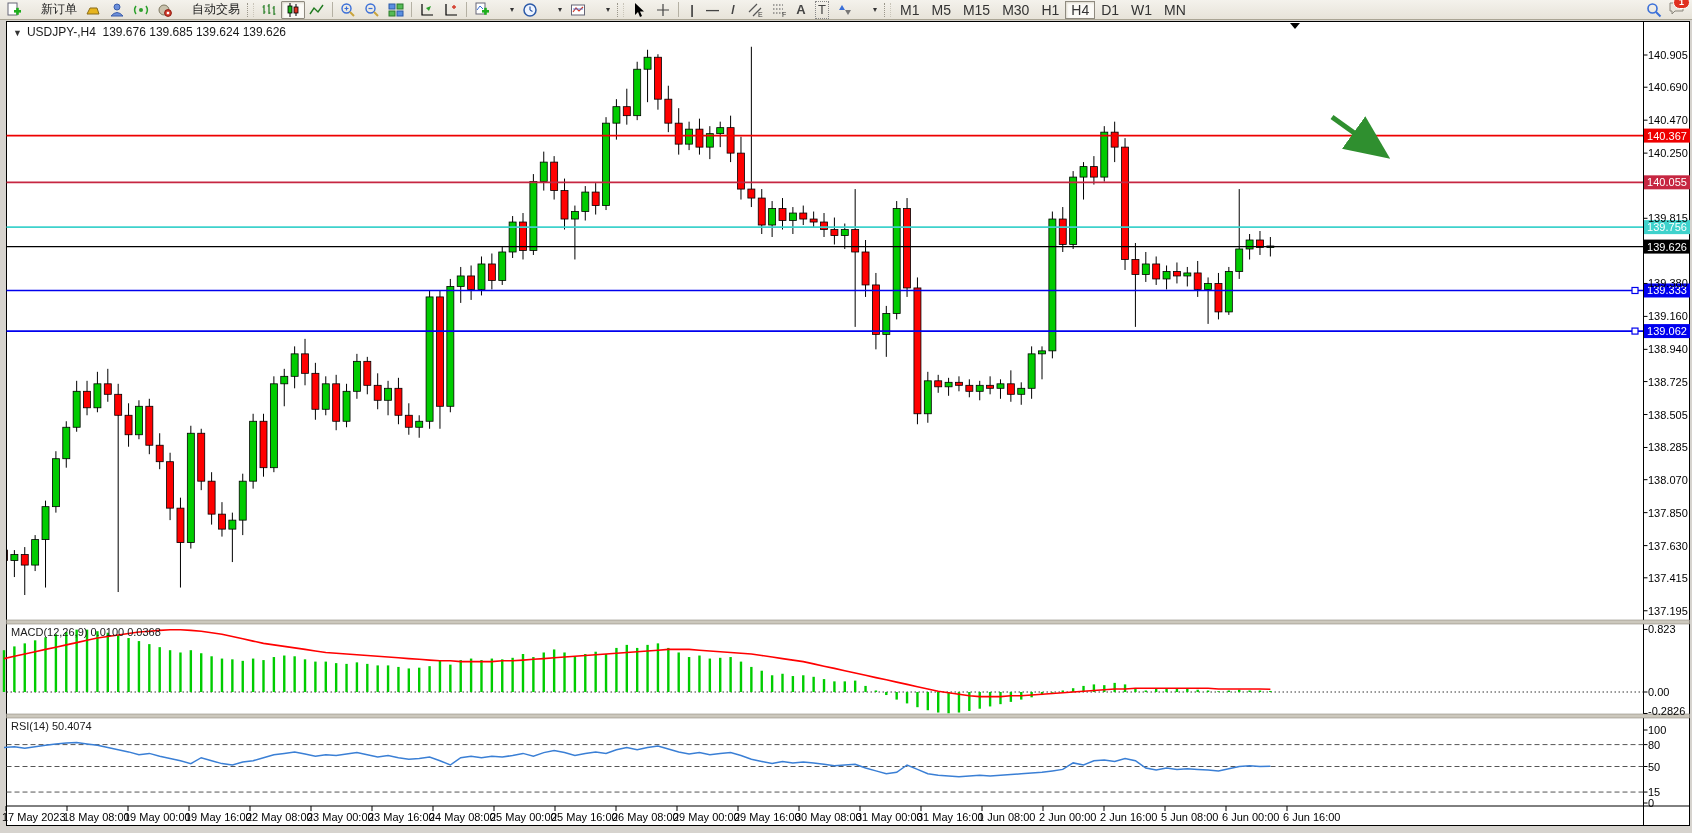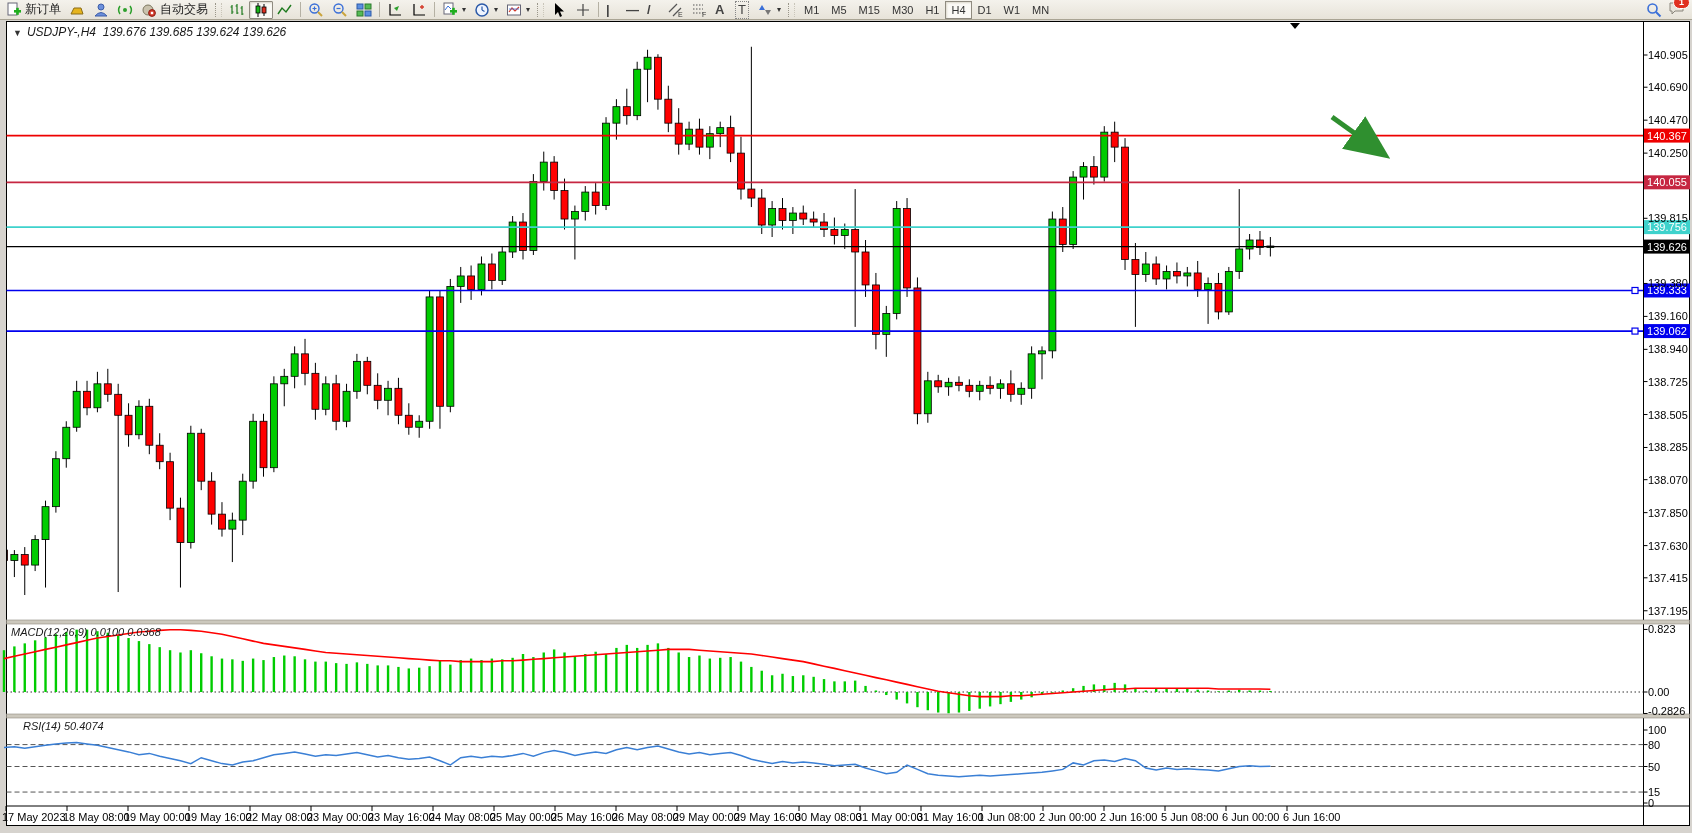--- a/index.html
+++ b/index.html
@@ -10,45 +10,45 @@
   }
   
   .toolbar{
     position:absolute;left:0;top:0;width:1692px;height:20px;
     background:linear-gradient(#f4f2ec,#e7e3d9);
     border-bottom:1px solid #a9a494;
     display:flex;align-items:center;padding:0 2px;box-sizing:border-box;
     font-size:12px;color:#222;white-space:nowrap;
   }
   .btn{
-    height:18px;min-width:20px;display:inline-flex;align-items:center;
-    gap:3px;padding:0 3px;border:1px solid transparent;border-radius:1px;box-sizing:border-box;
+    height:18px;min-width:20px;display:inline-flex;align-items:center;justify-content:center;
+    gap:19px;padding:0 3px;border:1px solid transparent;border-radius:1px;box-sizing:border-box;
   }
   .btn.pressed{background:#fbfaf6;border:1px solid #8f8b80;box-shadow:inset 1px 1px 2px #d8d4c8;}
   .grip{width:5px;height:14px;margin:0 3px;border-left:1px dotted #9a968a;border-right:1px dotted #c9c5b9;}
   .sep{width:1px;height:15px;background:#b5b1a4;margin:0 3px;}
   .i{width:16px;height:16px;display:inline-block;line-height:0;}
   .glyph{font-size:13px;color:#444;font-weight:bold;line-height:16px;}
   .dd{font-size:8px;color:#333;margin-left:1px;}
-  .tf{height:16px;padding:0 5px;font-size:11px;color:#333;display:inline-flex;align-items:center;border:1px solid transparent;}
+  .tf{height:16px;padding:0 5px;font-size:14px;color:#333;display:inline-flex;align-items:center;border:1px solid transparent;}
   .tf.active{background:#fbfaf6;border:1px solid #8f8b80;box-shadow:inset 1px 1px 2px #ddd9cd;text-align:right;}
   .right-icons{margin-left:auto;display:flex;align-items:center;gap:6px;margin-right:6px;}
   .chat-wrap{position:relative;}
   .badge{
     position:absolute;top:-4px;right:-6px;background:#e03020;color:#fff;
     border-radius:7px;min-width:11px;height:11px;font-size:9px;line-height:11px;
     text-align:center;padding:0 2px;font-weight:bold;border:1px solid #fff;
   }
   
   #chart{position:absolute;left:0;top:0;}
-  .overlay{position:absolute;font-size:12px;color:#1a1a1a;font-style:italic;}
+  .overlay{position:absolute;font-size:12px;color:#1a1a1a;}
   #info-line{left:13px;top:25px;}
   #info-line .arrow{font-size:9px;color:#333;margin-right:5px;}
   #macd-title{left:11px;top:626px;font-size:11px;}
-  #rsi-title{left:11px;top:720px;font-size:11px;margin-left:12px;}
+  #rsi-title{left:11px;top:720px;font-size:11px;}
 </style>
 </head>
 <body>
 
 <div class="toolbar">
   <div class="btn">
     <span class="i">
       <svg width="16" height="16">
           <rect x="2" y="1" width="9" height="12" fill="#fff" stroke="#667" stroke-width="1"></rect>
           <rect x="8" y="8" width="7" height="2.6" fill="#1fae1f"></rect>

